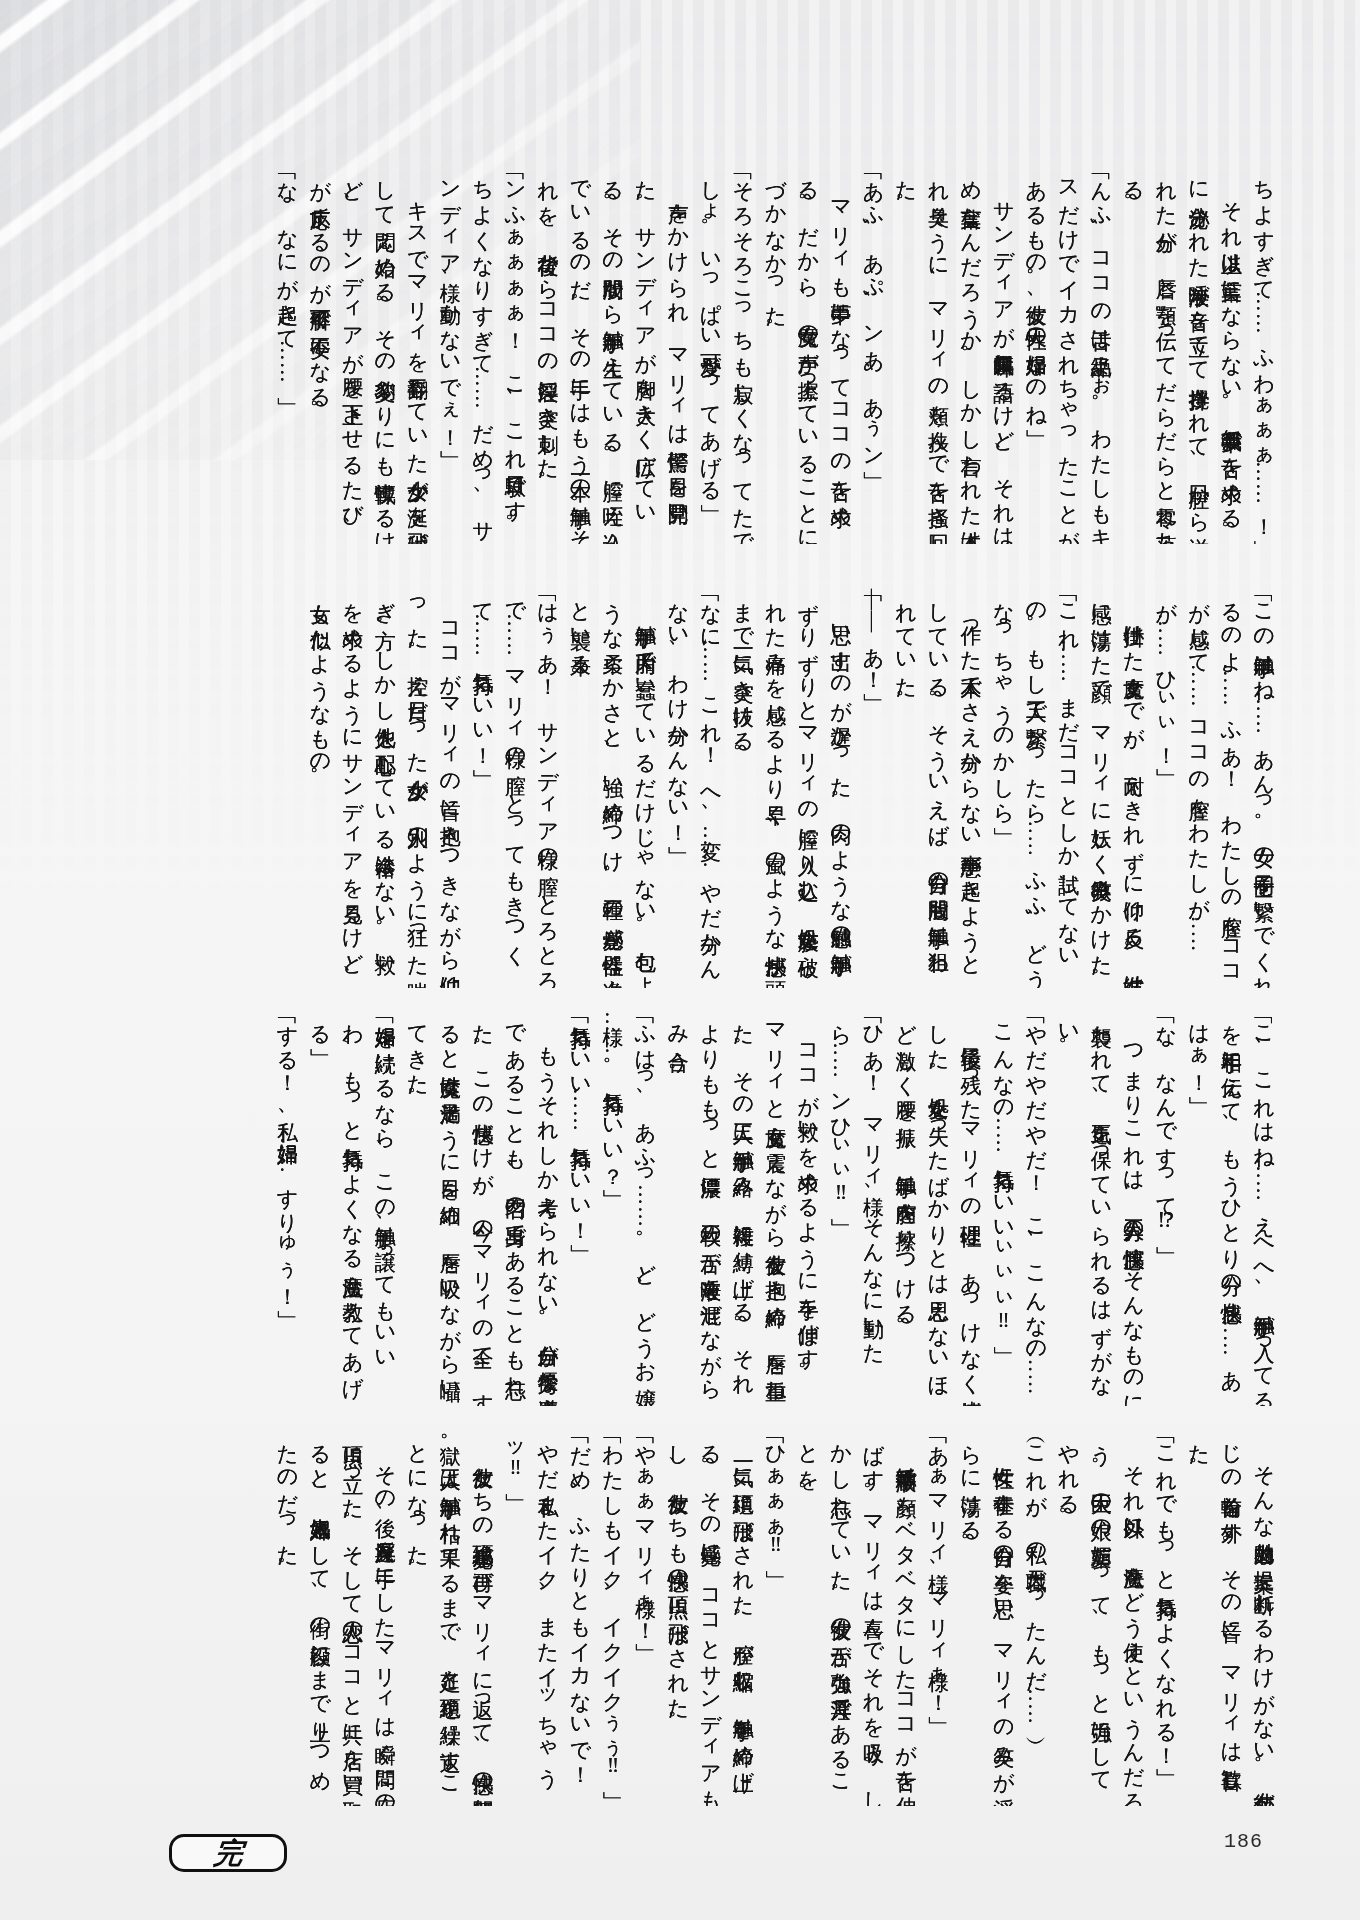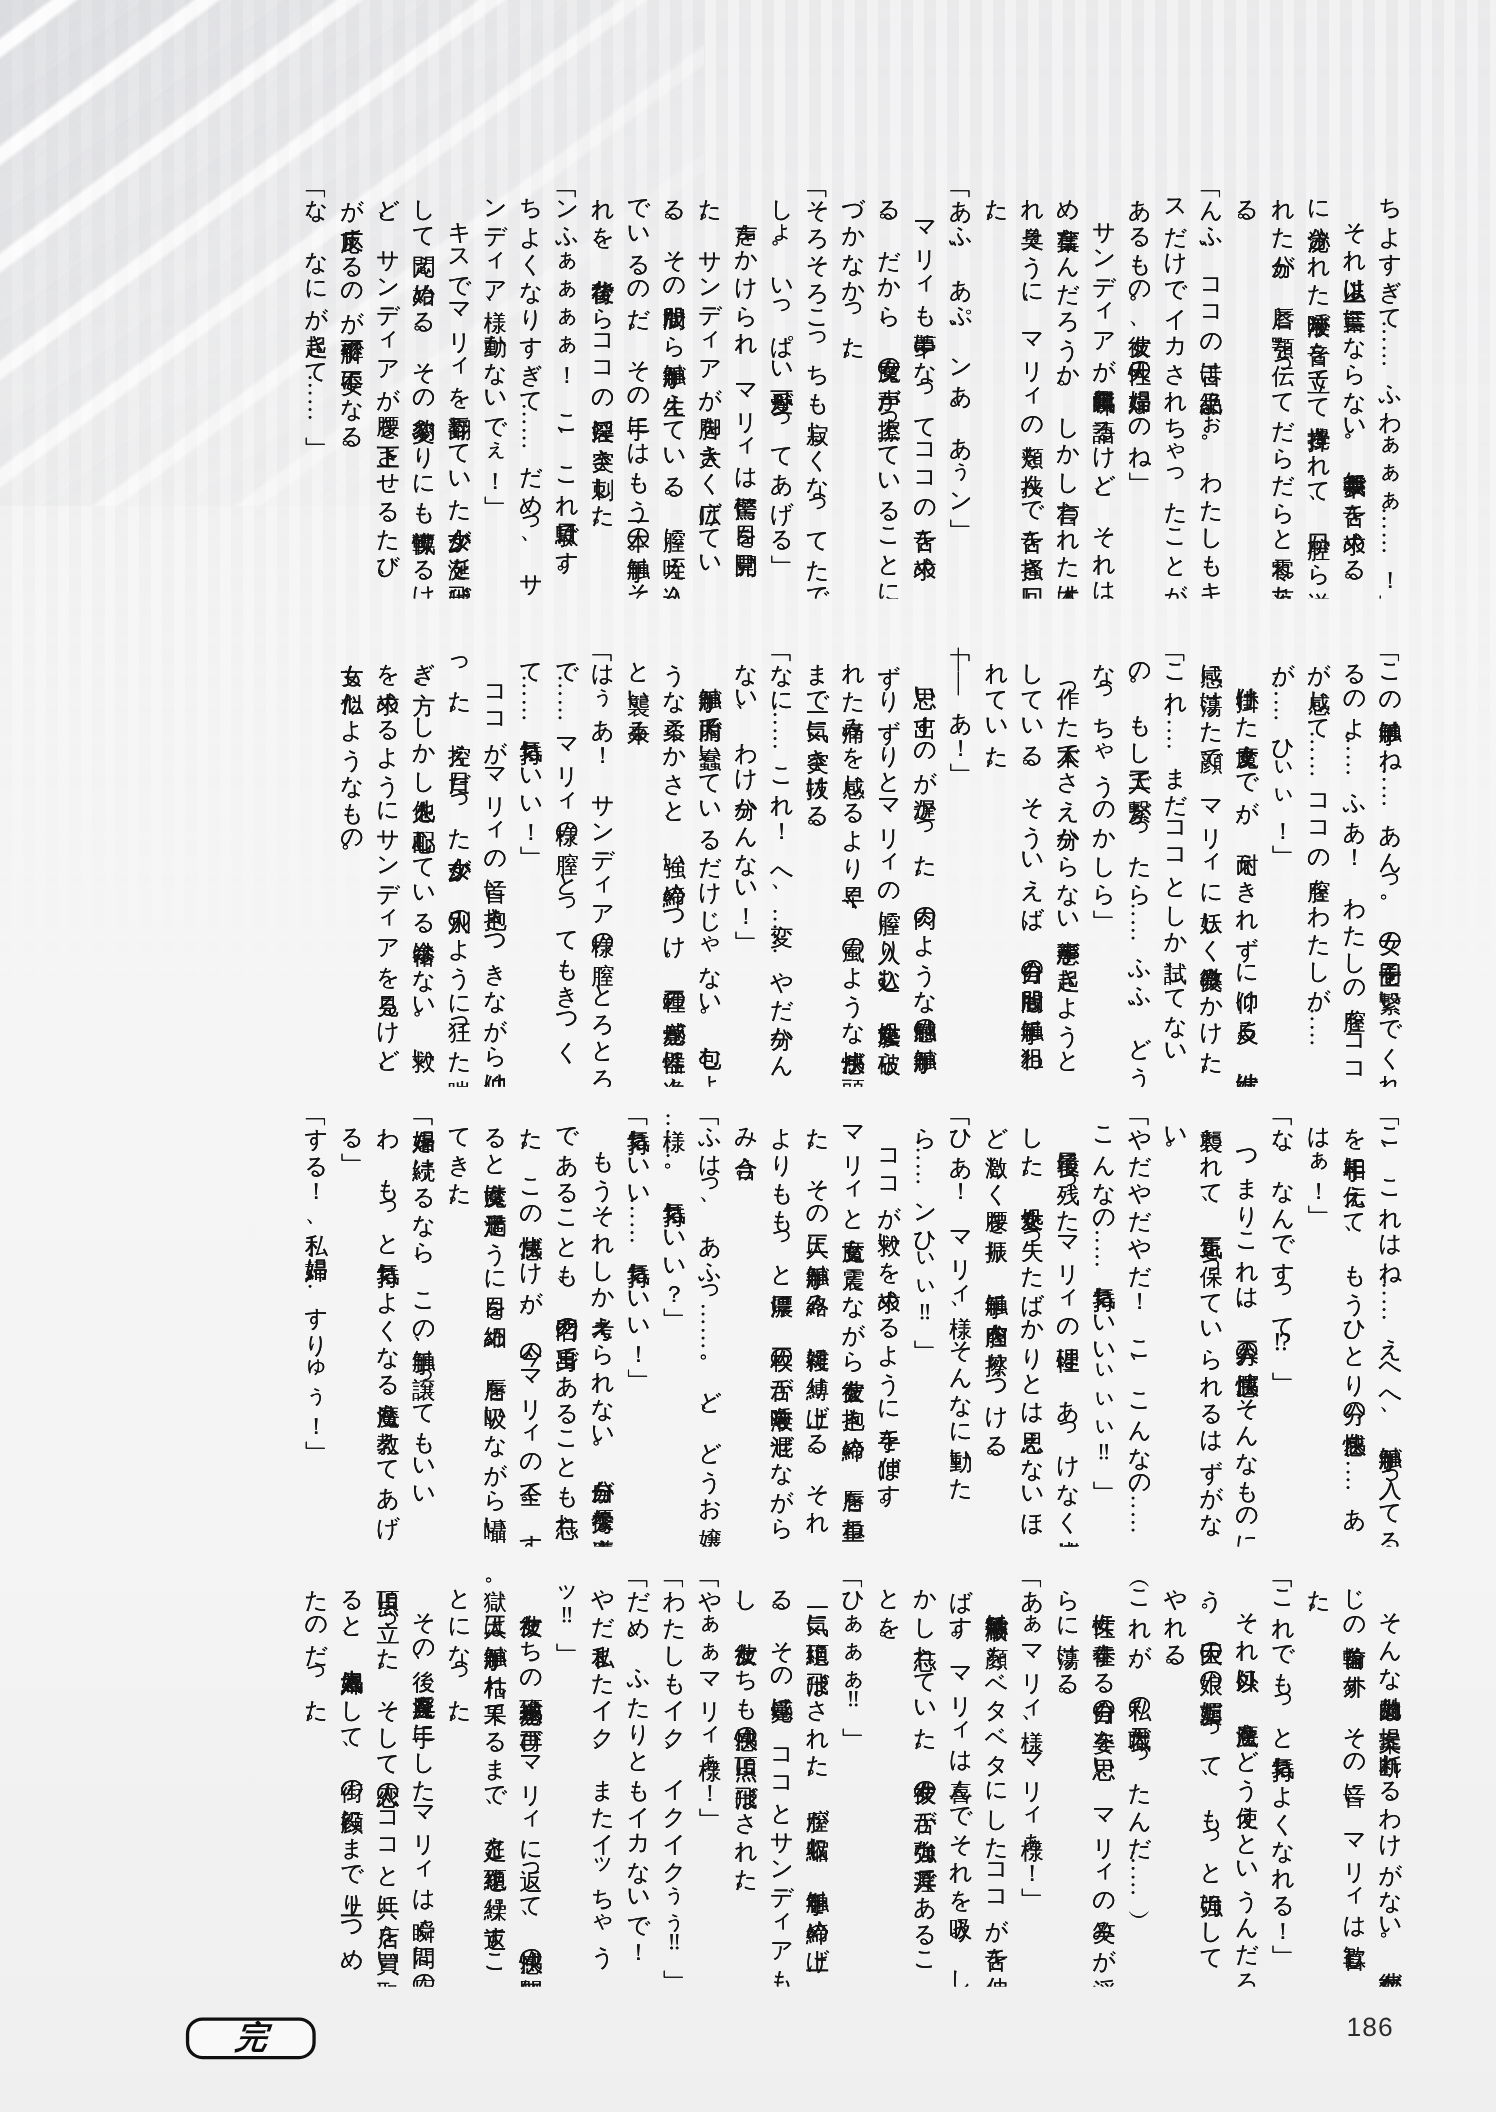--- a/index.html
+++ b/index.html
@@ -52,22 +52,22 @@
     display:flex;align-items:center;justify-content:center;box-sizing:border-box;
   }
   .end-box .kan{
     font-family:"Liberation Serif","DejaVu Serif",serif;
     font-weight:bold;font-style:italic;
     font-size:29px;color:#0e0e0e;line-height:1;
     transform:skewX(-6deg);
   }
   .page-num{
     position:absolute;left:1224px;top:1830px;
-    font-family:Liberation Sans, sans-serif;
-    font-size:24px;color:#2b2b2b;letter-spacing:1px;
+    font-family:Liberation Mono, monospace;
+    font-size:20px;color:#2b2b2b;letter-spacing:1px;
   }
 </style>
 </head>
 <body>
 
 <div class="page">
   <div class="stripes"></div>
   <div class="streaks"></div>
 
   <div class="band band-1">

